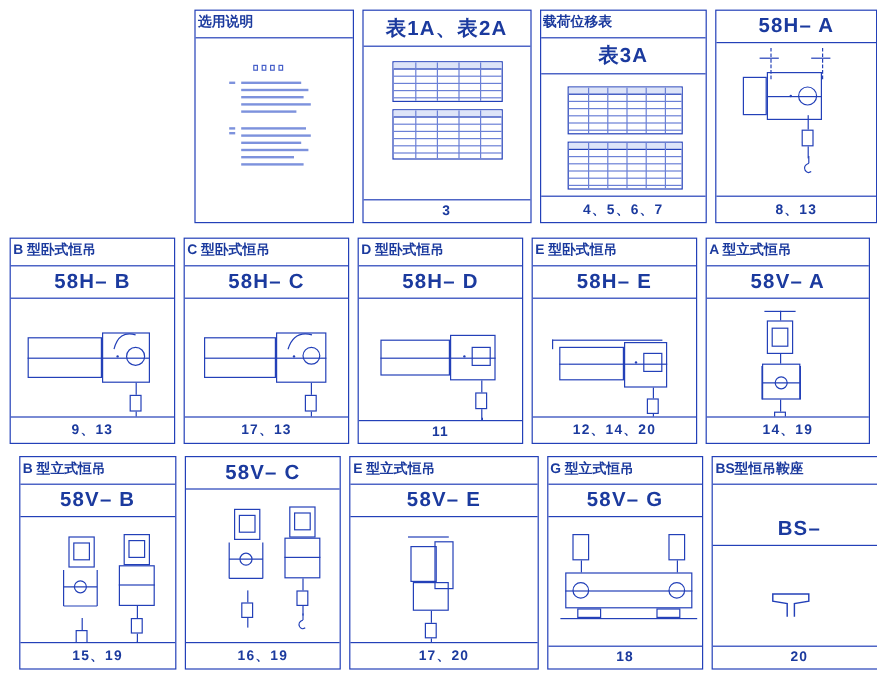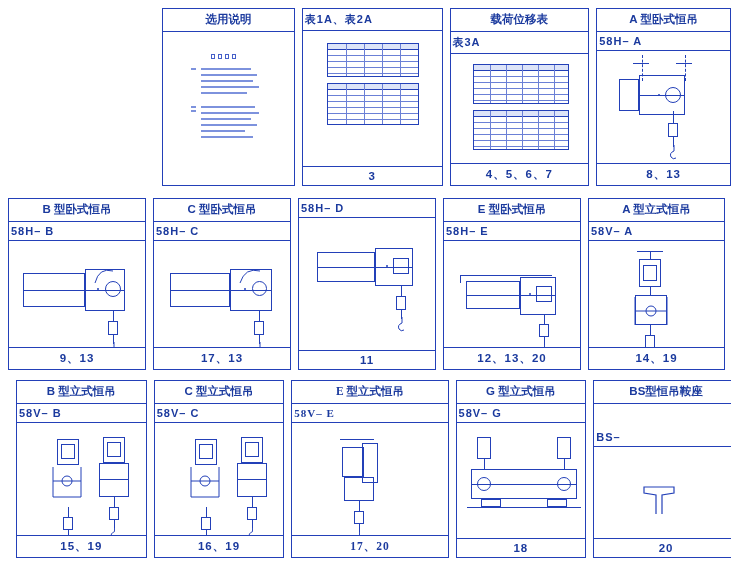--- a/index.html
+++ b/index.html
@@ -22,32 +22,32 @@
     background:#ffffff;
     box-sizing:border-box;
     display:flex;
     flex-direction:column;
     margin-right:7px;
   }
   .card:last-child{margin-right:0;}
 
   .hdr{
     border-bottom:1.5px solid #2340b8;
-    text-align:center;
+    text-align:left;
     font-size:11.5px;
     line-height:1.35;
     padding:3px 2px 3px 2px;
     white-space:nowrap;
     color:#1b3a9e;
     font-weight:600;
   }
   .sub{
     border-bottom:1.5px solid #2340b8;
-    text-align:left;
-    font-size:11px;
+    text-align:center;
+    font-size:17px;
     padding:3px 2px;
     white-space:nowrap;
     font-weight:600;
     letter-spacing:1px;
   }
   .body{
     flex:1;
     position:relative;
     overflow:hidden;
   }
@@ -175,21 +175,20 @@
             <div class="c" style="left:32px;"></div>
           <div class="c" style="left:48px;"></div>
             <div class="c" style="left:64px;"></div>
           <div class="c" style="left:80px;"></div>
         </div>
       </div>
       <div class="foot">4、5、6、7</div>
     </div>
 
     <div class="card" style="width:136px;">
-      <div class="hdr">A 型卧式恒吊</div>
       <div class="sub">58H– A</div>
       <div class="body">
         <div class="vdash" style="left:45px;top:4px;height:26px;"></div>
         <div class="vdash" style="left:88px;top:4px;height:26px;"></div>
         <div class="ln hline" style="left:36px;top:12px;width:16px;"></div>
         <div class="ln hline" style="left:79px;top:12px;width:16px;"></div>
         <div class="box" style="left:22px;top:28px;width:20px;height:32px;"></div>
         <div class="box" style="left:42px;top:24px;width:46px;height:40px;"></div>
         <div class="ln hline" style="left:42px;top:44px;width:46px;"></div>
         <div class="circ" style="left:68px;top:36px;width:16px;height:16px;"></div>
@@ -245,20 +244,21 @@
         <div class="box" style="left:100px;top:80px;width:10px;height:14px;"></div>
         <div class="chain" style="left:105px;top:94px;height:9px;"></div>
         <svg class="hook" style="left:98px;top:101px;width:16px;height:16px;" viewBox="0 0 16 16">
           <path d="M8 0 L8 6 M8 6 q-5 2 -3 6 q2 3 5 1" fill="none" stroke="#2340b8" stroke-width="1"></path>
         </svg>
       </div>
       <div class="foot">17、13</div>
     </div>
 
     <div class="card" style="width:138px;">
+      <div class="hdr">D 型卧式恒吊</div>
       <div class="sub">58H– D</div>
       <div class="body">
         <div class="box" style="left:18px;top:34px;width:58px;height:30px;"></div>
         <div class="box" style="left:76px;top:30px;width:38px;height:38px;"></div>
         <div class="ln hline" style="left:18px;top:49px;width:96px;"></div>
         <div class="box" style="left:94px;top:40px;width:16px;height:16px;"></div>
         <div class="dot" style="left:87px;top:47px;"></div>
         <div class="chain" style="left:102px;top:68px;height:10px;"></div>
         <div class="box" style="left:97px;top:78px;width:10px;height:14px;"></div>
         <div class="chain" style="left:102px;top:92px;height:9px;"></div>
@@ -280,21 +280,21 @@
         <div class="ln hline" style="left:22px;top:54px;width:90px;"></div>
         <div class="box" style="left:92px;top:45px;width:16px;height:16px;"></div>
         <div class="dot" style="left:85px;top:52px;"></div>
         <div class="chain" style="left:100px;top:74px;height:9px;"></div>
         <div class="box" style="left:95px;top:83px;width:10px;height:13px;"></div>
         <div class="chain" style="left:100px;top:96px;height:8px;"></div>
         <svg class="hook" style="left:93px;top:103px;width:15px;height:15px;" viewBox="0 0 16 16">
           <path d="M8 0 L8 6 M8 6 q-5 2 -3 6 q2 3 5 1" fill="none" stroke="#2340b8" stroke-width="1"></path>
         </svg>
       </div>
-      <div class="foot">12、13、20</div>
+      <div class="foot">12、14、20</div>
     </div>
 
     <div class="card" style="width:137px;">
       <div class="hdr">A 型立式恒吊</div>
       <div class="sub">58V– A</div>
       <div class="body">
         <div class="ln hline" style="left:48px;top:10px;width:26px;"></div>
         <div class="ln vline" style="left:61px;top:10px;height:8px;"></div>
         <div class="box" style="left:50px;top:18px;width:22px;height:28px;"></div>
         <div class="box" style="left:54px;top:24px;width:14px;height:16px;"></div>
@@ -337,21 +337,20 @@
         <div class="box" style="left:92px;top:84px;width:10px;height:13px;"></div>
         <div class="chain" style="left:97px;top:97px;height:8px;"></div>
         <svg class="hook" style="left:90px;top:103px;width:15px;height:15px;" viewBox="0 0 16 16">
           <path d="M8 0 L8 6 M8 6 q-5 2 -3 6 q2 3 5 1" fill="none" stroke="#2340b8" stroke-width="1"></path>
         </svg>
       </div>
       <div class="foot">15、19</div>
     </div>
 
     <div class="card" style="width:138px;">
-      <div class="hdr">C 型立式恒吊</div>
       <div class="sub">58V– C</div>
       <div class="body">
         <div class="box" style="left:40px;top:16px;width:22px;height:26px;"></div>
         <div class="box" style="left:44px;top:21px;width:14px;height:15px;"></div>
         <svg style="position:absolute;left:28px;top:40px;width:46px;height:44px;" viewBox="0 0 46 44">
           <path d="M8 4 L8 34 M36 4 L36 34 M8 18 L36 18 M8 34 L36 34" fill="none" stroke="#2340b8" stroke-width="1"></path>
           <circle cx="22" cy="18" r="5" fill="none" stroke="#2340b8" stroke-width="1"></circle>
         </svg>
         <div class="chain" style="left:51px;top:84px;height:10px;"></div>
         <div class="box" style="left:46px;top:94px;width:10px;height:13px;"></div>
@@ -364,21 +363,21 @@
         <div class="chain" style="left:97px;top:74px;height:10px;"></div>
         <div class="box" style="left:92px;top:84px;width:10px;height:13px;"></div>
         <div class="chain" style="left:97px;top:97px;height:8px;"></div>
         <svg class="hook" style="left:90px;top:103px;width:15px;height:15px;" viewBox="0 0 16 16">
           <path d="M8 0 L8 6 M8 6 q-5 2 -3 6 q2 3 5 1" fill="none" stroke="#2340b8" stroke-width="1"></path>
         </svg>
       </div>
       <div class="foot">16、19</div>
     </div>
 
-    <div class="card" style="width:166px;font-family:Liberation Serif, serif;">
+    <div class="card" style="width:166px;">
       <div class="hdr">E 型立式恒吊</div>
       <div class="sub">58V– E</div>
       <div class="body">
         <div class="ln hline" style="left:48px;top:16px;width:34px;"></div>
         <div class="box" style="left:50px;top:24px;width:22px;height:30px;"></div>
         <div class="box" style="left:70px;top:20px;width:16px;height:40px;"></div>
         <div class="box" style="left:52px;top:54px;width:30px;height:24px;"></div>
         <div class="chain" style="left:67px;top:78px;height:10px;"></div>
         <div class="box" style="left:62px;top:88px;width:10px;height:13px;"></div>
         <div class="chain" style="left:67px;top:101px;height:8px;"></div>

